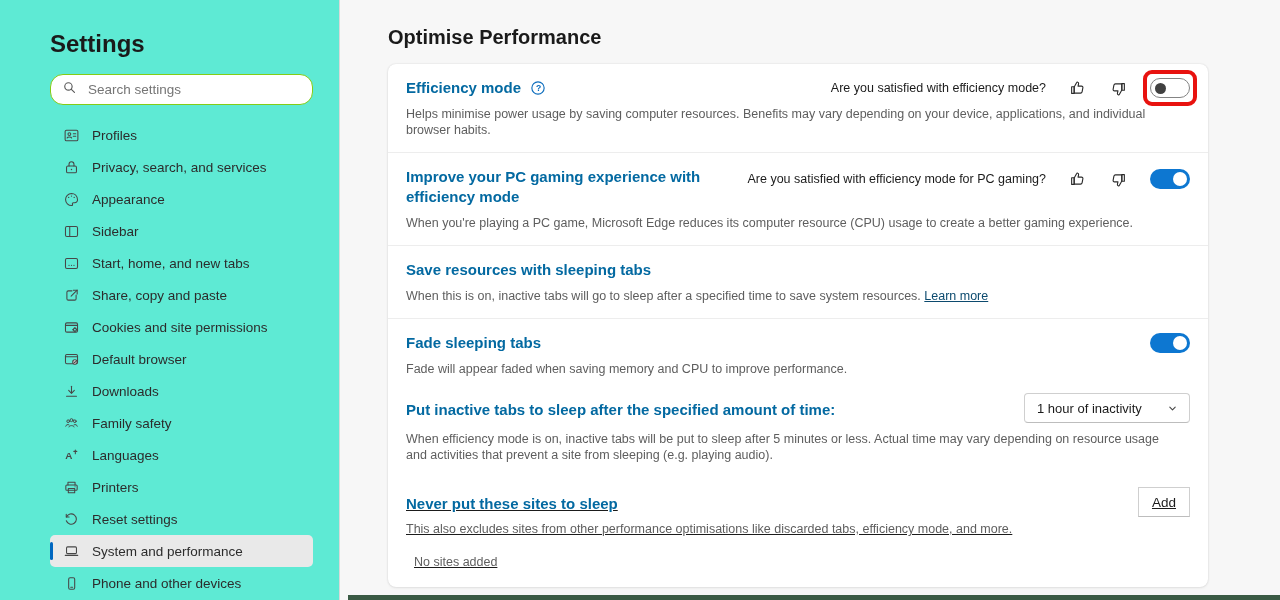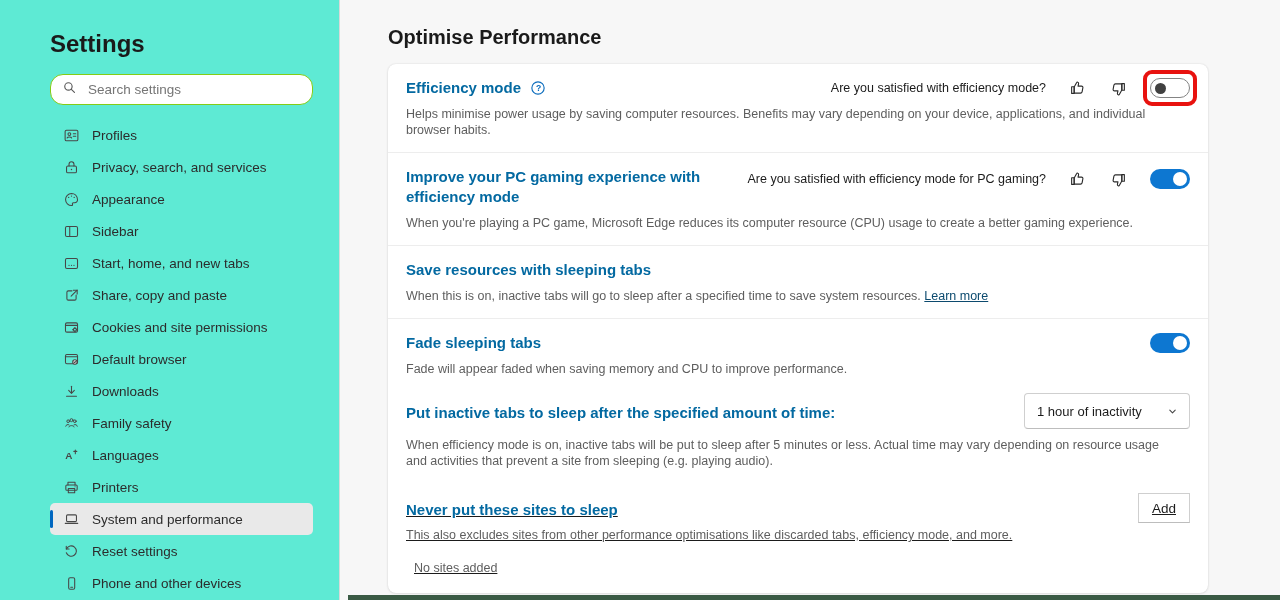--- a/index.html
+++ b/index.html
@@ -43,21 +43,21 @@
   .link{color:#0c4a6e;text-decoration:underline;cursor:pointer;margin-top:10px;}
   
   .toggle{width:40px;height:20px;border-radius:10px;position:relative;box-sizing:border-box;flex:0 0 auto;cursor:pointer;}
   .toggle.on{background:#0d77d1;}
   .toggle.on .knob{position:absolute;right:3px;top:3px;width:14px;height:14px;border-radius:50%;background:#fff;}
   .toggle.off{background:#fff;border:1px solid #848484;}
   .toggle.off .knob{position:absolute;left:4px;top:3.5px;width:11px;height:11px;border-radius:50%;background:#414141;}
   .annot-wrap{position:relative;display:inline-flex;}
   .annot{position:absolute;left:-7px;right:-7px;top:-8px;bottom:-8px;border:4px solid #e8120f;border-radius:9px;pointer-events:none;}
   
-  .dropdown{display:flex;align-items:center;justify-content:space-between;gap:8px;min-width:166px;height:36px;padding:0 10px 0 12px;border:1px solid #cfcfcf;border-bottom-color:#bdbdbd;border-radius:4px;background:#fff;font-size:13px;color:#1b1b1b;box-sizing:border-box;cursor:pointer;margin-top:-4px;}
+  .dropdown{display:flex;align-items:center;justify-content:space-between;gap:8px;min-width:166px;height:30px;padding:0 10px 0 12px;border:1px solid #cfcfcf;border-bottom-color:#bdbdbd;border-radius:4px;background:#fff;font-size:13px;color:#1b1b1b;box-sizing:border-box;cursor:pointer;margin-top:-4px;}
   .btn{height:30px;padding:0 13px;border:1px solid #cfcfcf;border-bottom-color:#bdbdbd;border-radius:0;background:#fff;font-size:13.5px;color:#1b1b1b;font-family:inherit;cursor:pointer;margin-top:-4px;}
   .empty-state{margin:18px 0 6px 8px;font-size:12.5px;color:#5e5e5e;}
   .green-bar{position:absolute;left:348px;right:0;bottom:0;height:5px;background:#3a5a44;}
 </style>
 </head>
 <body>
 
 <div class="sidebar">
   <div class="sidebar-title">Settings</div>
 
@@ -192,38 +192,38 @@
       <span class="nav-icon">
           <svg class="ic" viewBox="0 0 24 24" fill="none" stroke="#474747" stroke-width="1.5" stroke-linecap="round" stroke-linejoin="round">
             <path d="M7 8.5v-4h10v4"></path>
             <rect x="4" y="8.5" width="16" height="7.5" rx="1.5"></rect>
             <rect x="7.5" y="13.5" width="9" height="6"></rect>
             <circle cx="17" cy="11" r=".8" fill="#474747" stroke="none"></circle>
           </svg>
         </span>
       <span class="nav-label">Printers</span>
     </div>
+    <div class="nav-item">
+      <span class="nav-icon">
+          <svg class="ic" viewBox="0 0 24 24" fill="none" stroke="#474747" stroke-width="1.5" stroke-linecap="round" stroke-linejoin="round">
+            <path d="M4.6 4.6v4h4"></path>
+            <path d="M4.9 8.4A7.3 7.3 0 1 1 4.7 13.8"></path>
+          </svg>
+        </span>
+      <span class="nav-label">Reset settings</span>
+    </div>
     <div class="nav-item selected">
       <span class="accent-bar"></span>
       <span class="nav-icon">
           <svg class="ic" viewBox="0 0 24 24" fill="none" stroke="#474747" stroke-width="1.5" stroke-linecap="round" stroke-linejoin="round">
             <rect x="5" y="5.5" width="14" height="9.5" rx="1.5"></rect>
             <path d="M3.2 17.5h17.6"></path>
           </svg>
         </span>
       <span class="nav-label">System and performance</span>
-    </div>
-    <div class="nav-item">
-      <span class="nav-icon">
-          <svg class="ic" viewBox="0 0 24 24" fill="none" stroke="#474747" stroke-width="1.5" stroke-linecap="round" stroke-linejoin="round">
-            <path d="M4.6 4.6v4h4"></path>
-            <path d="M4.9 8.4A7.3 7.3 0 1 1 4.7 13.8"></path>
-          </svg>
-        </span>
-      <span class="nav-label">Reset settings</span>
     </div>
     <div class="nav-item">
       <span class="nav-icon">
           <svg class="ic" viewBox="0 0 24 24" fill="none" stroke="#474747" stroke-width="1.5" stroke-linecap="round" stroke-linejoin="round">
             <rect x="8" y="4" width="8.5" height="16" rx="2"></rect>
             <path d="M11 17.2h2.5"></path>
           </svg>
         </span>
       <span class="nav-label">Phone and other devices</span>
     </div>

